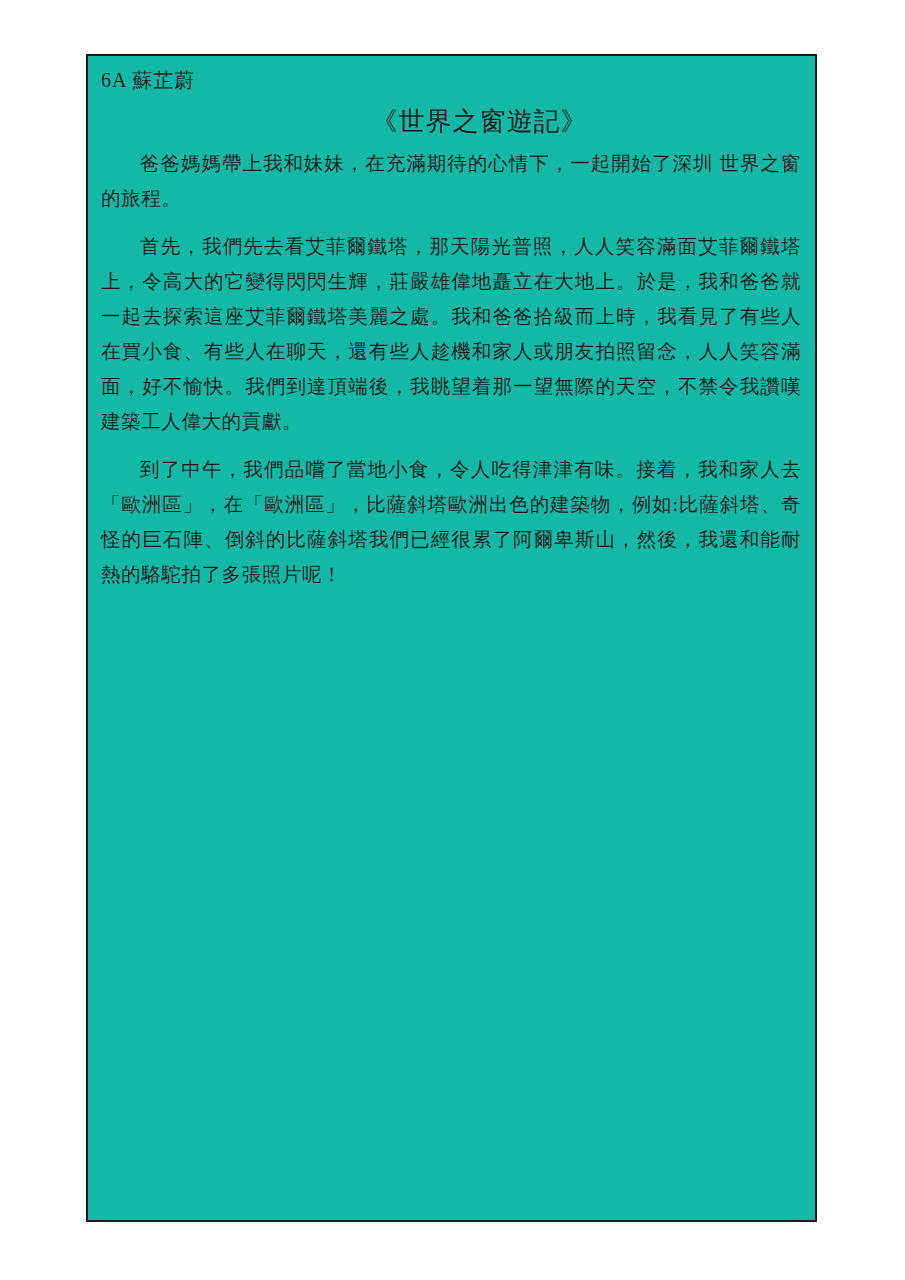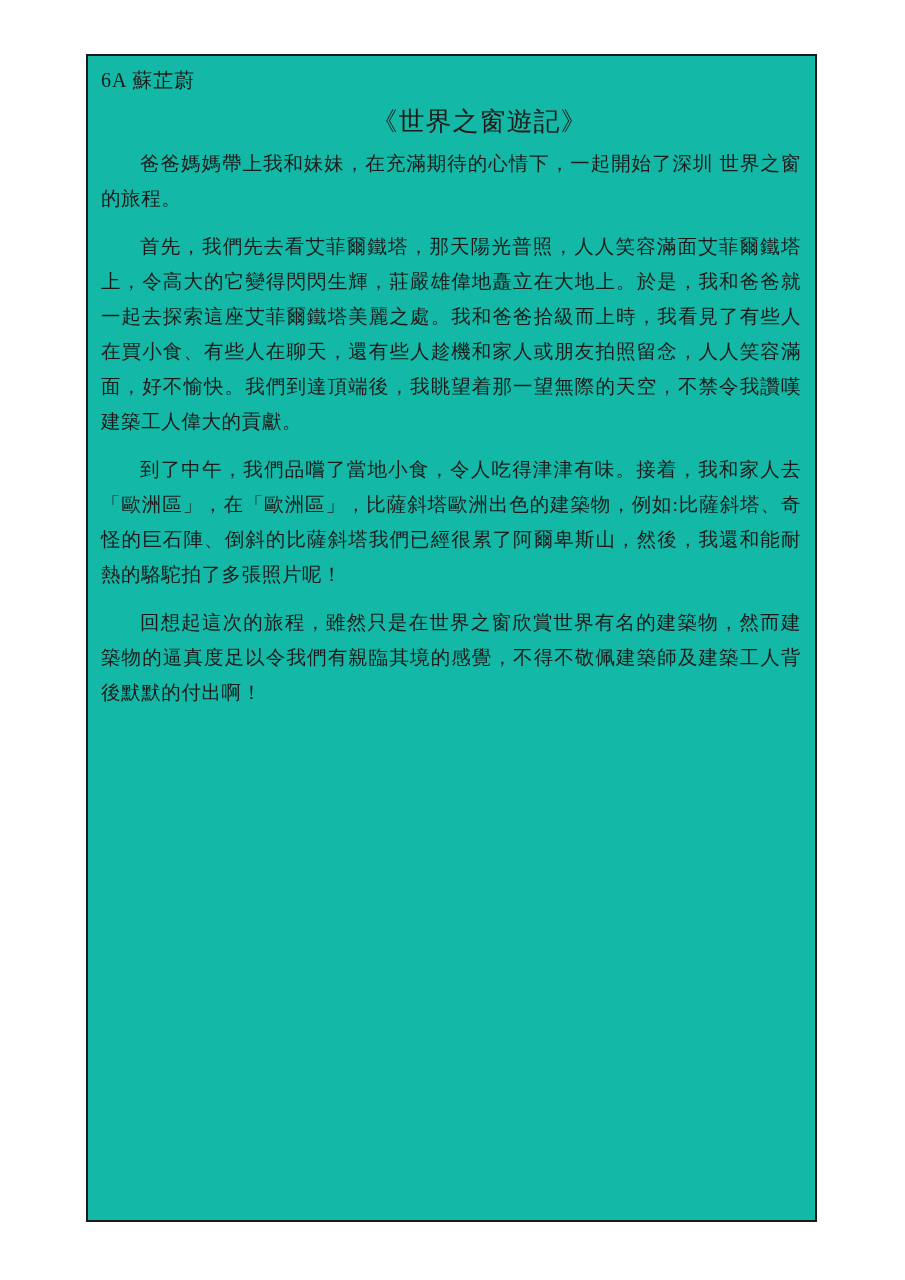--- a/index.html
+++ b/index.html
@@ -66,16 +66,15 @@
 <body>
 
 <div class="page">
   <div class="doc-frame">
     <div class="student-label">6A 蘇芷蔚</div>
     <h1 class="doc-title">《世界之窗遊記》</h1>
     <div class="doc-body">
         <p><span>爸爸媽媽帶上我和妹妹，在充滿期待的心情下，一起開始了</span><span class="u">深圳</span><span> </span><span class="u">世界之窗</span><span>的旅程。</span></p>
         <p><span>首先，我們先去看</span><span class="u">艾菲爾鐵塔</span><span>，那天陽光普照，人人笑容滿面</span><span class="u">艾菲爾鐵塔</span><span>上，令高大的它變得閃閃生輝，莊嚴雄偉地矗立在大地上。於是，我和爸爸就一起去探索這座</span><span class="u">艾菲爾鐵塔</span><span>美麗之處。我和爸爸拾級而上時，我看見了有些人在買小食、有些人在聊天，還有些人趁機和家人或朋友拍照留念，人人笑容滿面，好不愉快。我們到達頂端後，我眺望着那一望無際的天空，不禁令我讚嘆建築工人偉大的貢獻。</span></p>
         <p><span>到了中午，我們品嚐了當地小食，令人吃得津津有味。接着，我和家人去「</span><span class="u">歐洲區</span><span>」，在「</span><span class="u">歐洲區</span><span>」，比薩斜塔</span><span class="u">歐洲</span><span>出色的建築物，例如:</span><span class="u">比薩斜塔</span><span>、奇怪的</span><span class="u">巨石陣</span><span>、倒斜的</span><span class="u">比薩斜塔</span><span>我們已經很累了</span><span class="u">阿爾卑斯山</span><span>，然後，我還和能耐熱的駱駝拍了多張照片呢！</span></p>
-        <p><span>回想起這次的旅程，雖然只是在</span><span class="u">世界之窗</span><span>欣賞世界有名的建築物，然而建築物的逼真度足以令我們有親臨其境的感覺，不得不敬佩建築師及建築工人背後默默的付出啊！</span></p>
       </div>
   </div>
 </div>
 
 </body></html>

